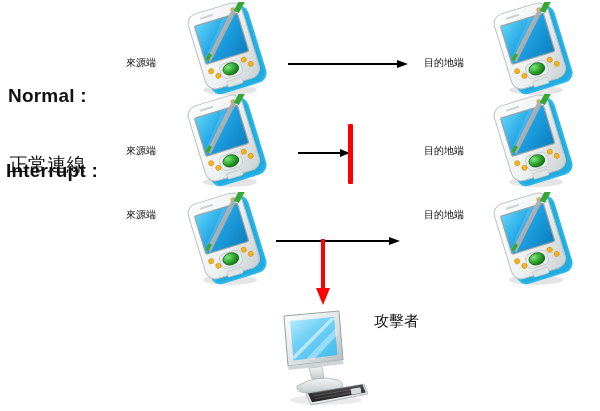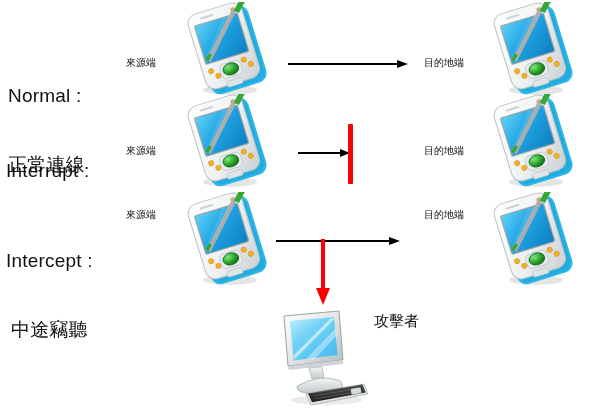--- a/index.html
+++ b/index.html
@@ -18,21 +18,21 @@
 
   
   .row-label {
     position: absolute;
     color: #111111;
     font-size: 19px;
     line-height: 23px;
     white-space: pre;
     letter-spacing: 0.2px;
   }
-  .row-label .en { display: block; }
+  .row-label .en { display: block; font-weight: bold; }
   .row-label .zh { display: block; text-align: center; }
 
   .endpoint-label {
     position: absolute;
     color: #111111;
     font-size: 10px;
     line-height: 16px;
     white-space: nowrap;
   }
   .attacker-label {
@@ -247,24 +247,20 @@
         <rect x="30" y="78" width="16" height="6" rx="1.5" fill="#dfe4e5" stroke="#b9c1c4" stroke-width="0.6"></rect>
       </g>
       <g transform="rotate(-17 41 44)">
         <path d="M19 53 L60 10" stroke="url(#sty1)" stroke-width="4.6"></path>
         <path d="M58 12 L67 3 L71 7 L62 16 Z" fill="#34a832"></path>
         <path d="M19 53 L24 48 L21.5 45.5 L16 51 Z" fill="#34a832"></path>
       </g>
     </svg>
   </div>
 
-  <div class="row-label" style="left:6px; top:203px;">
-    <span class="en">Intercept :</span>
-    <span class="zh">中途竊聽</span>
-  </div>
 
   <div class="endpoint-label" style="left:126px; top:207px;">來源端</div>
 
   <div class="pda" style="left:186px; top:192px;">
     <svg viewBox="0 0 86 96" xmlns="http://www.w3.org/2000/svg" aria-hidden="true">
       <ellipse cx="44" cy="88" rx="27" ry="5" fill="#000" opacity="0.10"></ellipse>
       <g transform="rotate(-17 43 46)">
         <rect x="14" y="8" width="58" height="80" rx="10" ry="10" fill="#29b6e8"></rect>
         <rect x="16" y="10" width="54" height="76" rx="9" ry="9" fill="#1da2d6" opacity="0.55"></rect>
       </g>

